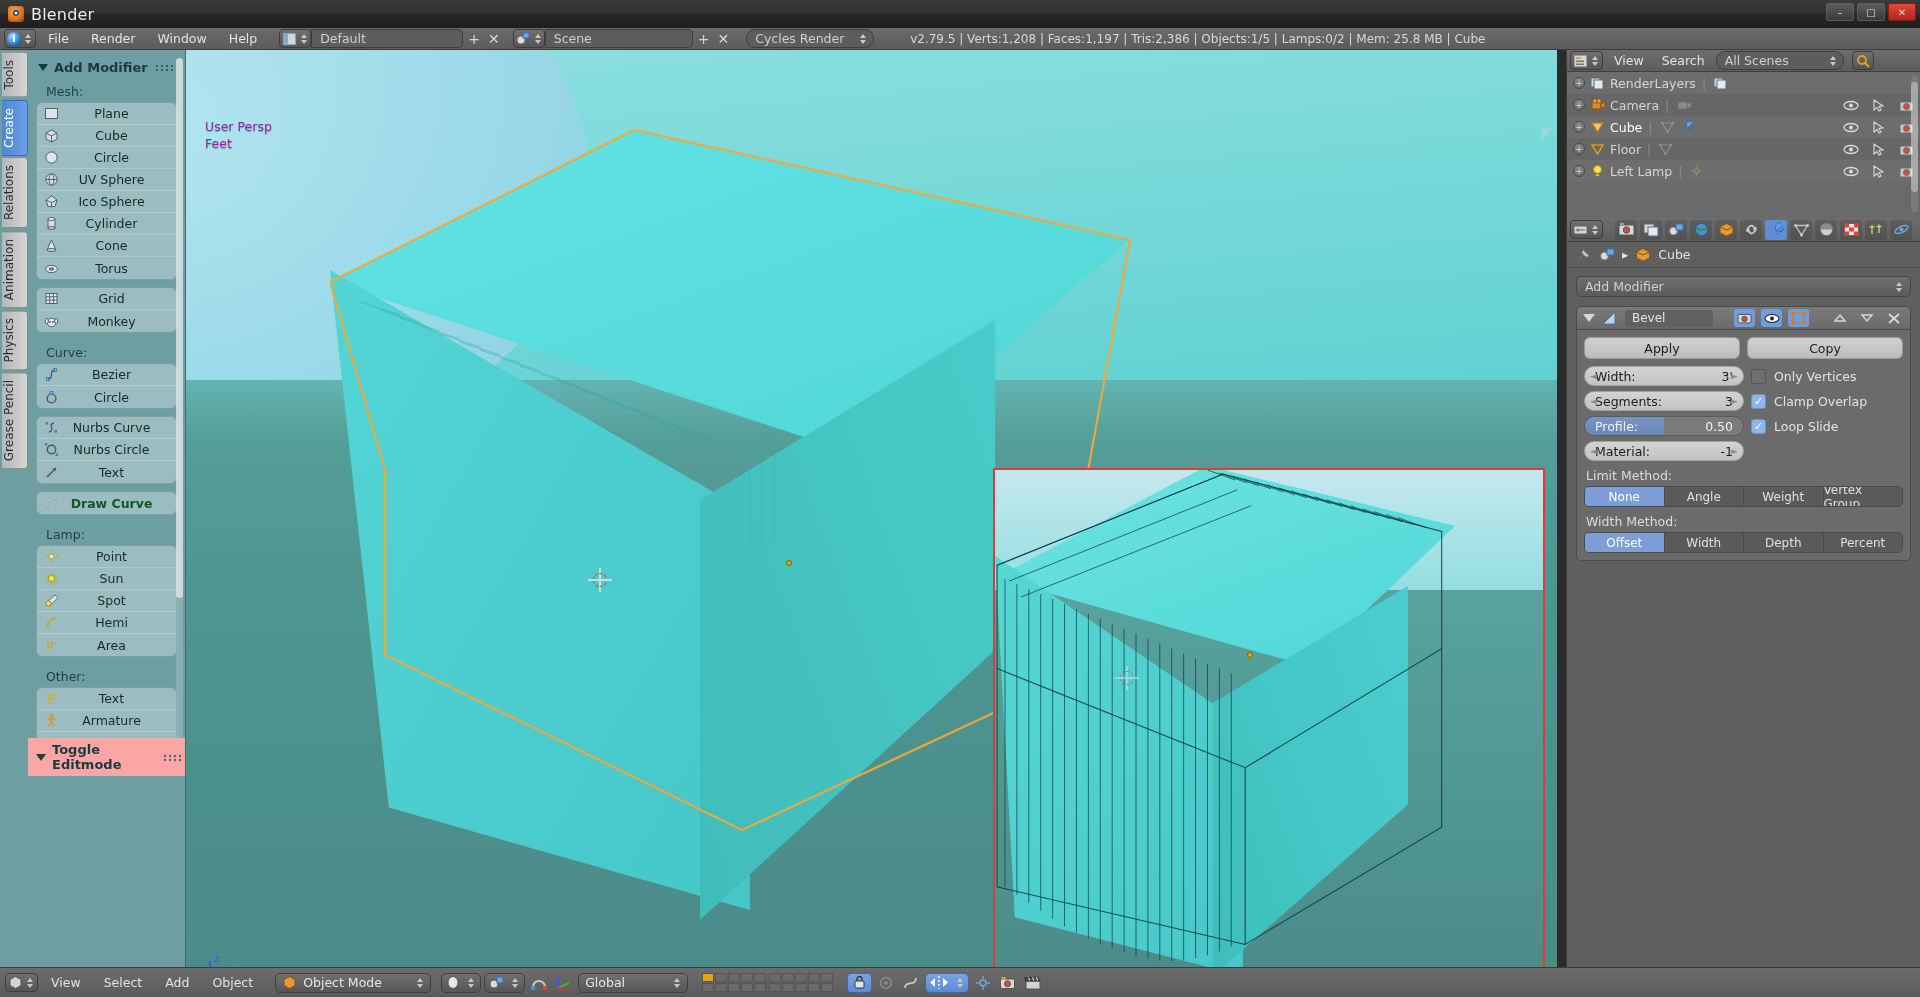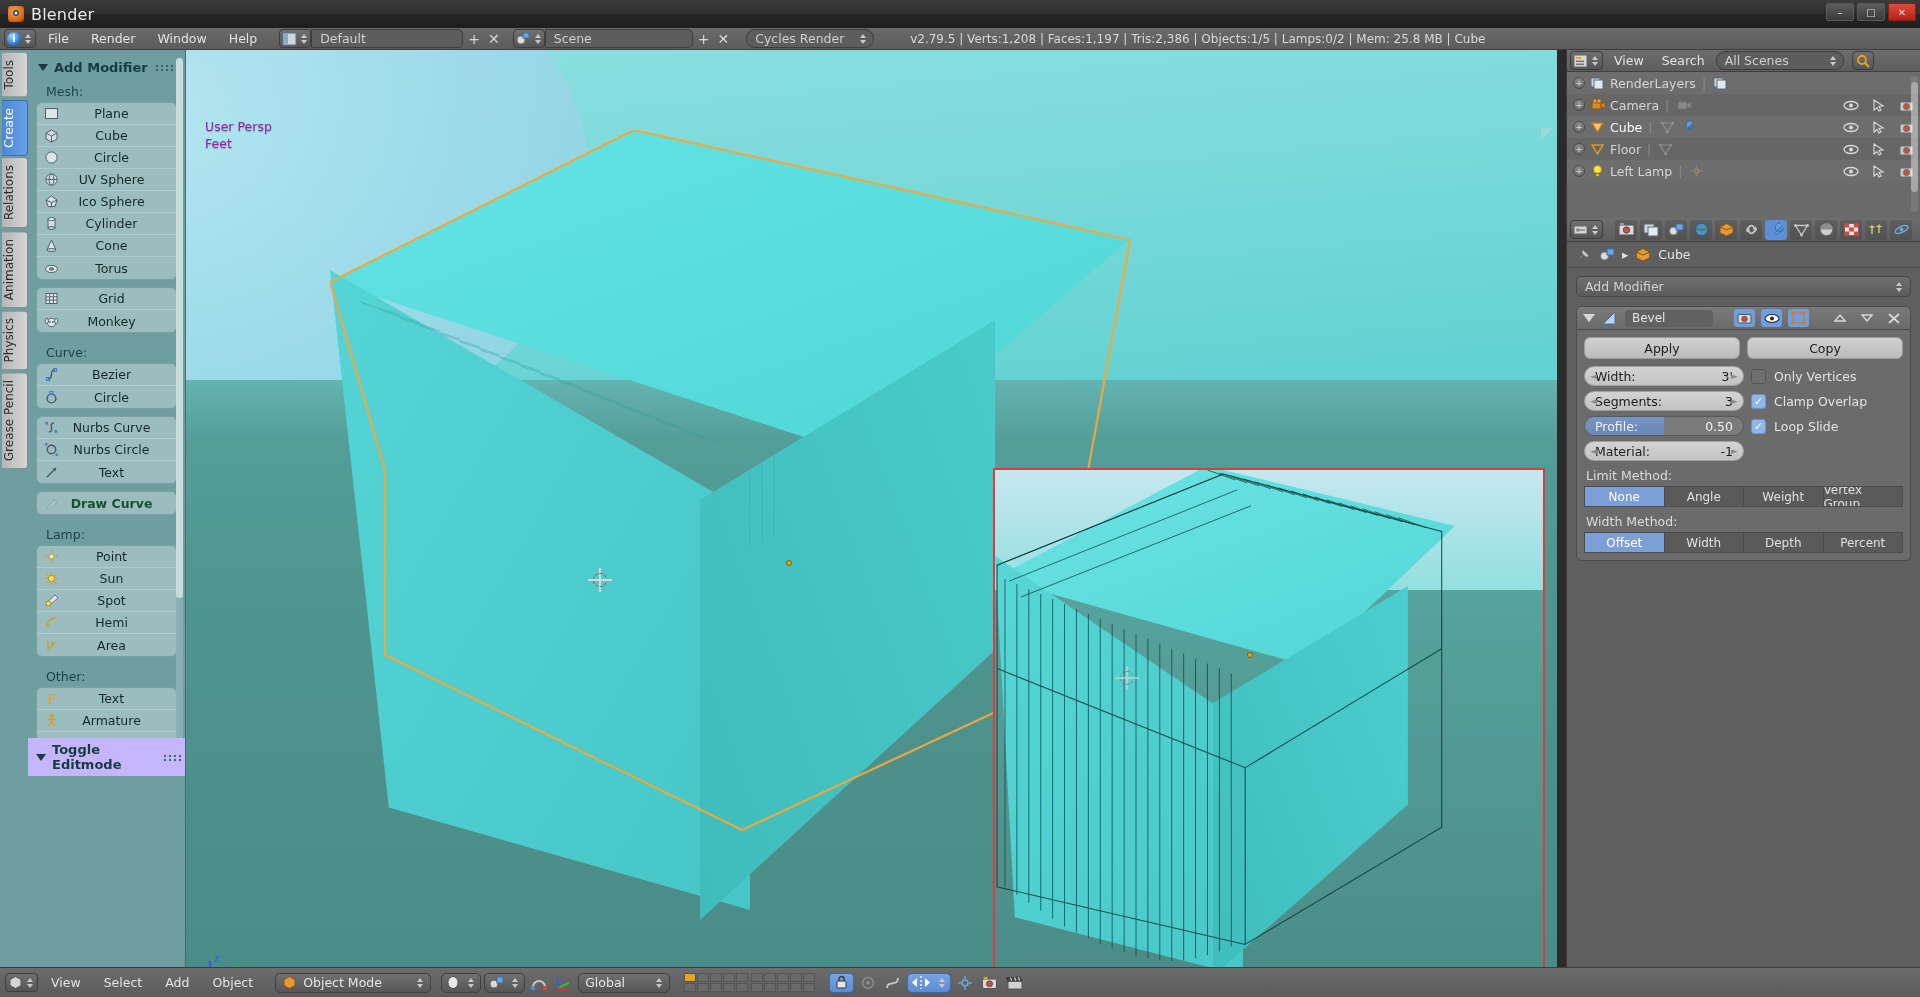--- a/index.html
+++ b/index.html
@@ -195,21 +195,21 @@
   .numf .ar.l{left:5px;} .numf .ar.r{right:5px;}
   .numf.slider{ background:#7b7b7b; border-color:#5a5a5a; color:#f0f0f0; overflow:hidden; }
   .numf.slider .fill{ position:absolute; left:0; top:0; bottom:0; width:50%;
     background:linear-gradient(180deg,#7694c4,#6a87b6); }
   .numf.slider .k,.numf.slider .v{ position:relative; z-index:1; }
   .chkrow{ display:flex; align-items:center; gap:8px; height:20px; color:#e3e3e3; font-size:12.5px; }
   .chk{ width:15px;height:15px;border-radius:3px;background:#6f6f6f;border:1px solid #555; flex:none;
     display:flex;align-items:center;justify-content:center;color:#fff;font-size:11px; }
   .chk.on{ background:#8fb6e8; border-color:#6e93c6; }
   .sec-lbl{ color:#dcdcdc; font-size:12.5px; margin:7px 0 3px 2px; }
-  .segbar{ display:flex; height:21px; border-radius:0; overflow:hidden; border:1px solid #4b4b4b; }
+  .segbar{ display:flex; height:21px; border-radius:5px; overflow:hidden; border:1px solid #4b4b4b; }
   .segbar > div{ flex:1; display:flex; align-items:center; justify-content:center;
     background:#5a5a5a; color:#e0e0e0; font-size:12px; border-right:1px solid #4b4b4b; }
   .segbar > div:last-child{ border-right:none; }
   .segbar > div.on{ background:#7d9fd8; color:#fff; }
   .lcol{ width:160px; } .rcol{ flex:1; }
 
   
   #vp-header { position:absolute; left:0; top:967px; width:1920px; height:30px;
     background:linear-gradient(180deg,#6c6c6c,#5b5b5b); border-top:1px solid #3c3c3c;
     display:flex; align-items:center; padding:0 5px; gap:3px; }
@@ -710,21 +710,21 @@
             <span class="lbl">Lattice</span>
           </div>
       </div>
 
       <div class="shelf-sb">
           <i></i>
         </div>
     </div>
 
     <div id="toggle-edit">
-      <div class="panel-hdr" style="background:#c4b5fd;padding-left:8px">
+      <div class="panel-hdr" style="background:#fca5a5;padding-left:8px">
         <span class="tri"></span>
         <span>Toggle Editmode</span>
         <span class="grip">::::</span>
       </div>
     </div>
   </div>
 
   <div id="outliner">
     <div id="outl-hdr">
       <div class="editor-sel">
@@ -1235,21 +1235,21 @@
           <rect x="14" y="11" width="4" height="4" fill="#d84a3a"></rect>
         </svg>
     </div>
     <div class="flat-icon">
       <svg width="20" height="17">
           <line x1="4" y1="14" x2="4" y2="3" stroke="#3b5bdb" stroke-width="2"></line>
           <line x1="4" y1="14" x2="15" y2="9" stroke="#2fbf3b" stroke-width="2"></line>
           <line x1="4" y1="14" x2="13" y2="16" stroke="#d6333b" stroke-width="2"></line>
         </svg>
     </div>
-    <div class="mode-sel" style="width:92px;position:relative">
+    <div class="mode-sel" style="width:110px;position:relative">
       <span>Global</span>
       <span class="spin" style="position:absolute;right:5px">
           <i class="up"></i>
           <i class="dn"></i>
         </span>
     </div>
 
     <div style="width:8px"></div>
     <div class="layergrid">
       <div class="lg">

